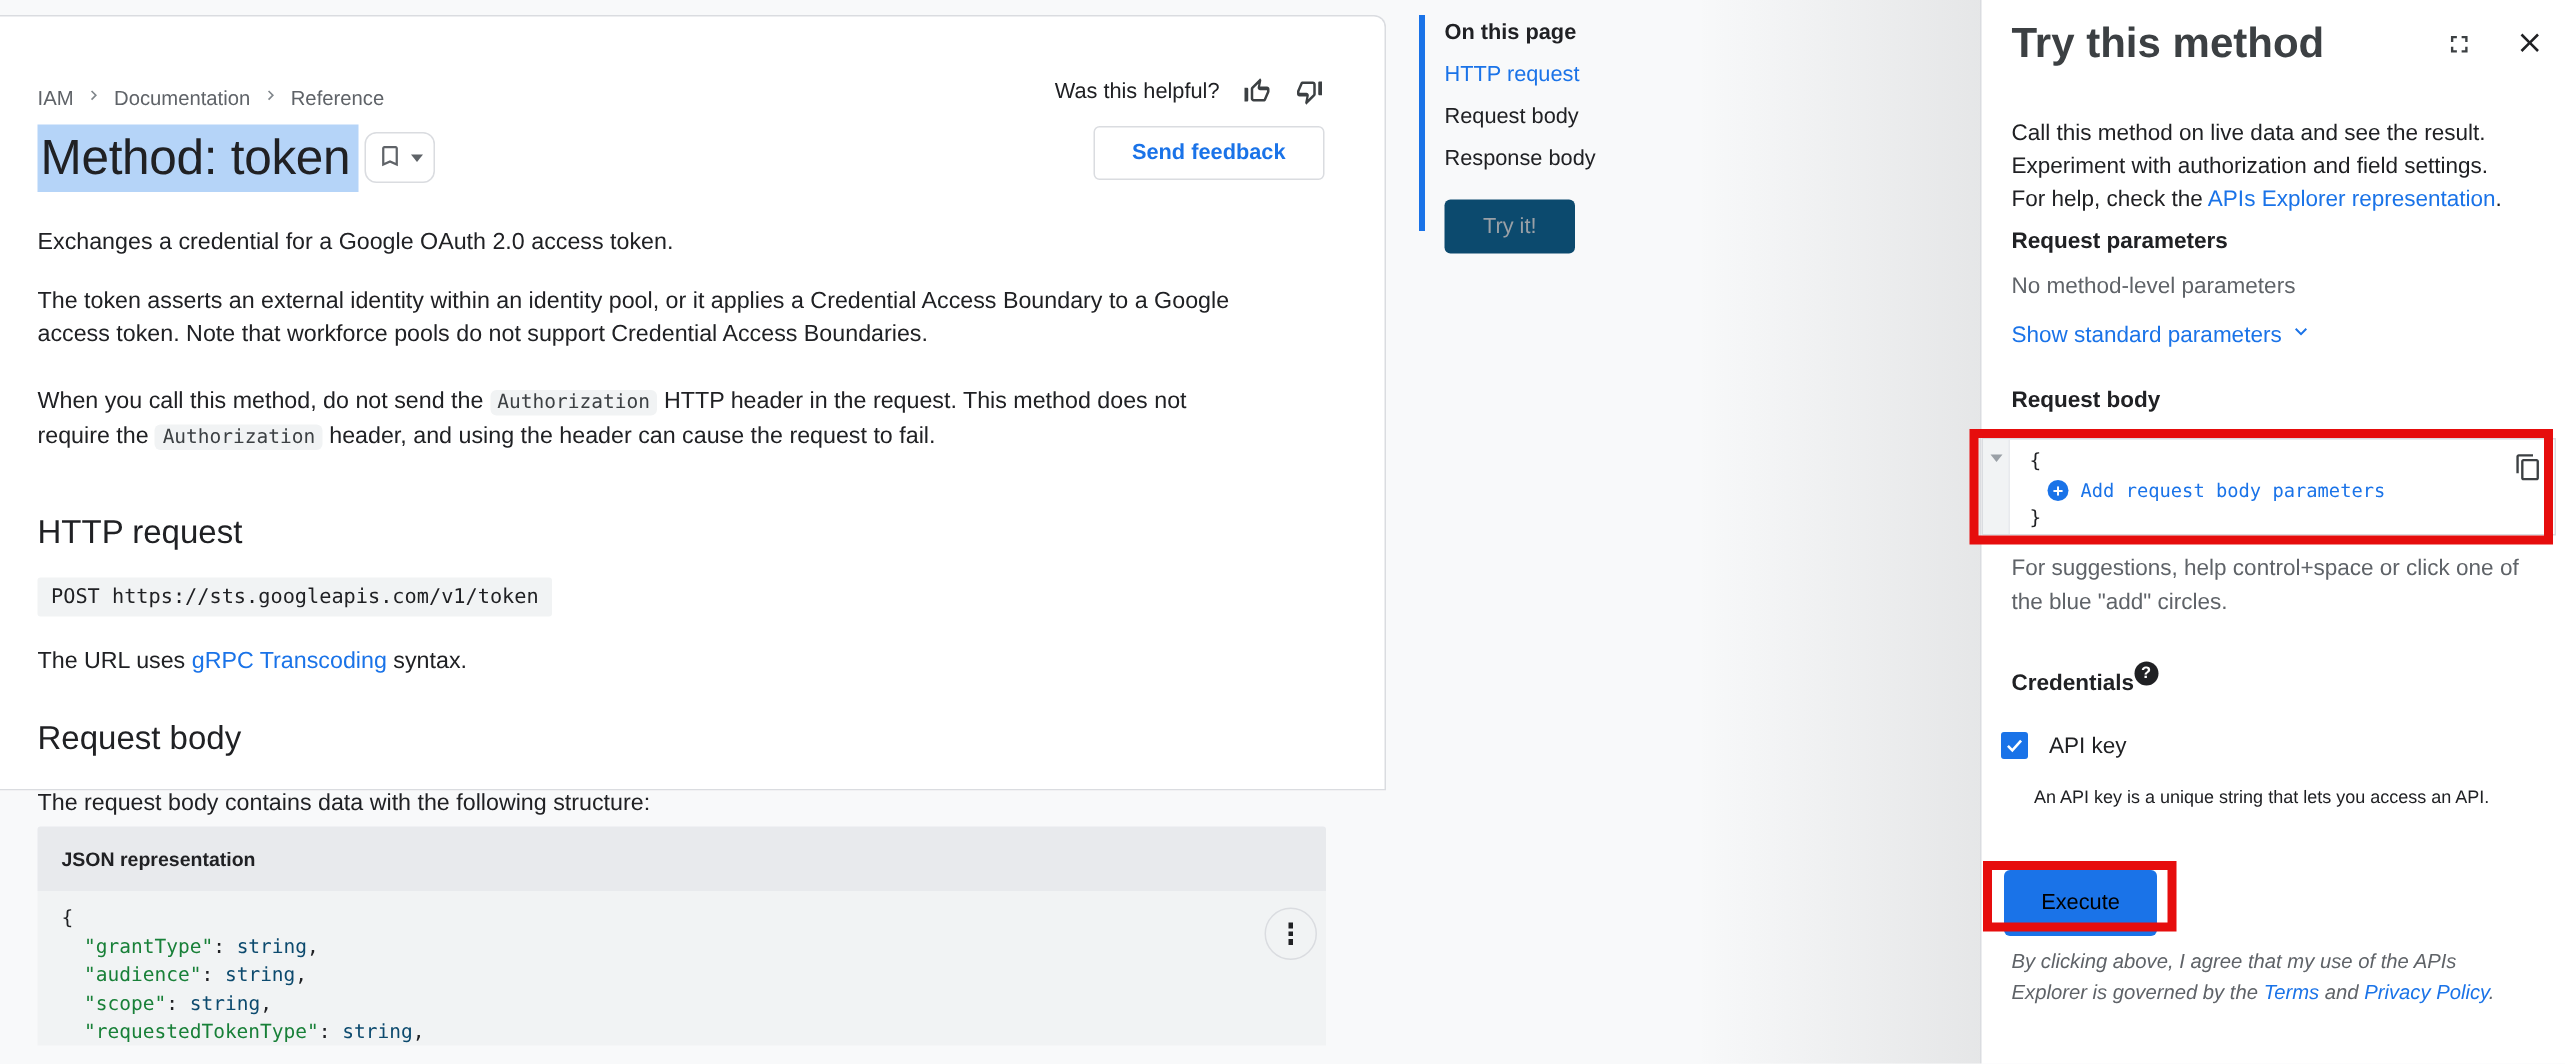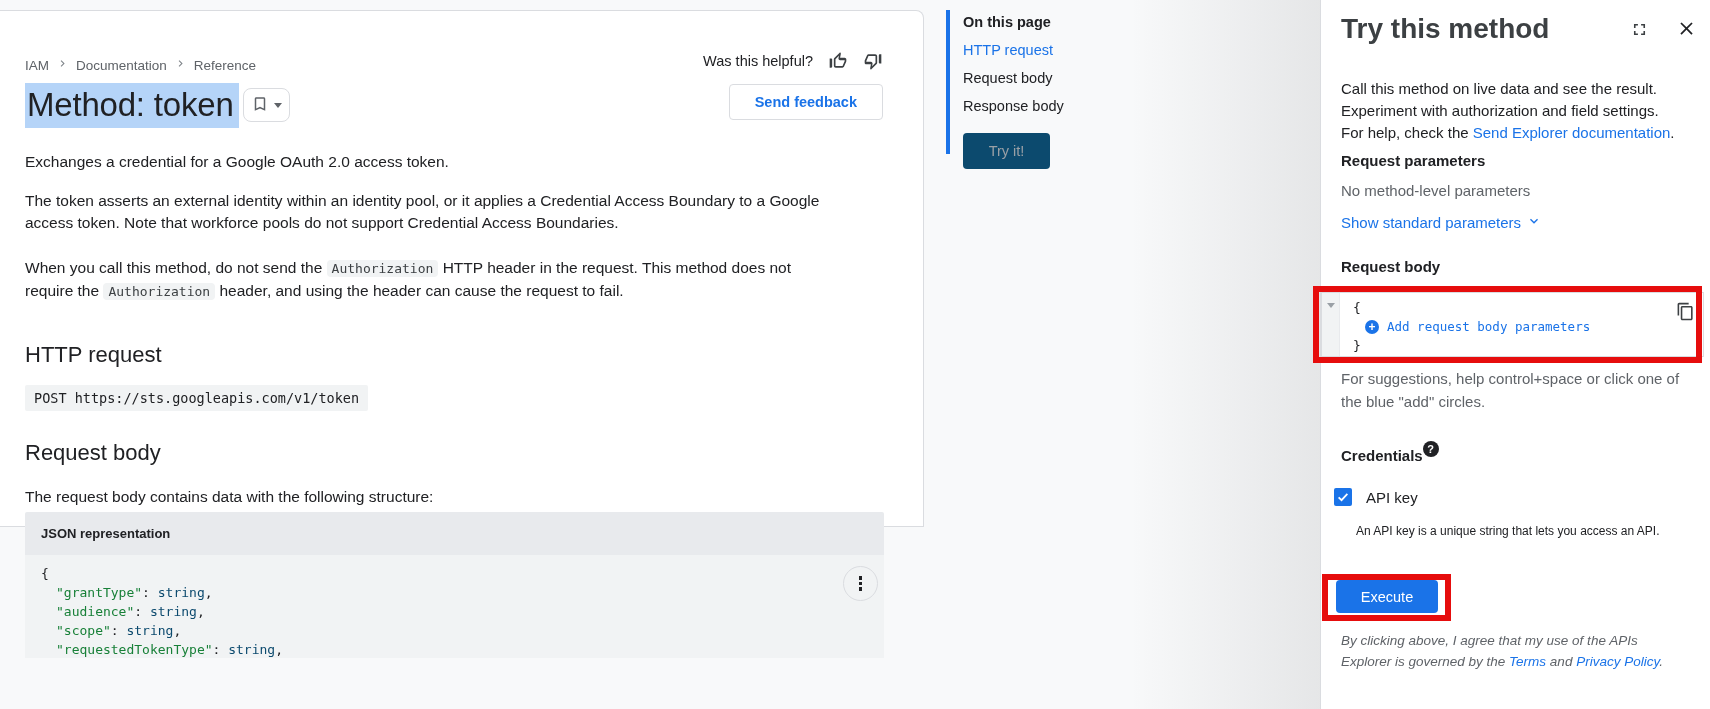--- a/index.html
+++ b/index.html
@@ -121,22 +121,22 @@
   .credentials-row { position: absolute; top: 447px; left: 20px; display: flex; align-items: flex-start; gap: 0; }
   .help-icon {
     width: 16px; height: 16px; border-radius: 50%; background: #202124; color: #fff;
     font-size: 11px; font-weight: 700; text-align: center; line-height: 16px; display: inline-block; margin-top: -6px; cursor: pointer;
   }
   .apikey-row { position: absolute; top: 488px; left: 13px; display: flex; align-items: center; gap: 14px; }
   .checkbox { width: 18px; height: 18px; border-radius: 2px; background: #1a73e8; display: flex; align-items: center; justify-content: center; cursor: pointer; }
   .apikey-label { font-size: 15px; color: #202124; }
   .apikey-desc { position: absolute; top: 524px; left: 35px; font-size: 12px; color: #202124; white-space: nowrap; }
   .execute-btn {
-    position: absolute; top: 580px; left: 15px; width: 102px; height: 33px;
-    background: #1a73e8; color: #ffffff; border: none; border-radius: 4px;
+    position: absolute; top: 580px; left: 15px; width: 102px; height: 44px;
+    background: #1a73e8; color: #000000; border: none; border-radius: 4px;
     font-family: inherit; font-size: 14.5px; font-weight: 500; cursor: pointer;
   }
   .legal { position: absolute; top: 630px; left: 20px; width: 340px; font-size: 13.5px; font-style: italic; line-height: 21px; color: #5f6368; }
   .legal a { color: #1a73e8; text-decoration: none; cursor: pointer; }
   
   .red-box { position: absolute; border: 6px solid #e60d0d; background: transparent; pointer-events: none; z-index: 50; }
   .red-editor { left: 1313px; top: 286px; width: 389px; height: 77px; }
   .red-execute { left: 1322px; top: 574px; width: 129px; height: 47px; }
 </style>
 </head>
@@ -187,20 +187,21 @@
       </div>
       <button class="send-btn">Send feedback</button>
     </div>
 
     <p class="body-text p1">Exchanges a credential for a Google OAuth 2.0 access token.</p>
     <p class="body-text p2">The token asserts an external identity within an identity pool, or it applies a Credential Access Boundary to a Google access token. Note that workforce pools do not support Credential Access Boundaries.</p>
     <p class="body-text p3"><span>When you call this method, do not send the </span><code class="inline-code">Authorization</code><span> HTTP header in the request. This method does not require the </span><code class="inline-code">Authorization</code><span> header, and using the header can cause the request to fail.</span></p>
 
     <h2 class="h2-http">HTTP request</h2>
     <div><span class="code-chip">POST https://sts.googleapis.com/v1/token</span></div>
+    <p class="url-note"><span>The URL uses </span><a class="blue-link">gRPC Transcoding</a><span> syntax.</span></p>
 
     <h2 class="h2-reqbody">Request body</h2>
     <p class="body-text rb-desc">The request body contains data with the following structure:</p>
 
     <div class="json-table">
       <div class="json-head">JSON representation</div>
       <div class="json-code">
         <div>{</div>
         <div class="json-line"><span class="jkey">"grantType"</span><span>: </span><span class="jval">string</span><span>,</span></div>
         <div class="json-line"><span class="jkey">"audience"</span><span>: </span><span class="jval">string</span><span>,</span></div>
@@ -237,21 +238,21 @@
             <path d="M7 14H5v5h5v-2H7v-3zm-2-4h2V7h3V5H5v5zm12 7h-3v2h5v-5h-2v3zM14 5v2h3v3h2V5h-5z"></path>
           </svg></span>
       </button>
     <button class="icon-btn close-btn">
         <span><svg width="21" height="21" viewBox="0 0 24 24" fill="#202124">
             <path d="M19 6.41L17.59 5 12 10.59 6.41 5 5 6.41 10.59 12 5 17.59 6.41 19 12 13.41 17.59 19 19 17.59 13.41 12z"></path>
           </svg></span>
       </button>
   </div>
 
-  <p class="panel-desc"><span>Call this method on live data and see the result. Experiment with authorization and field settings. For help, check the </span><a class="blue-link">Send Explorer documentation</a><span>.</span></p>
+  <p class="panel-desc"><span>Call this method on live data and see the result. Experiment with authorization and field settings. For help, check the </span><a class="blue-link">APIs Explorer representation</a><span>.</span></p>
 
   <div class="section-label req-params-label">Request parameters</div>
   <div class="no-params">No method-level parameters</div>
   <a class="show-std">
     <span>Show standard parameters</span>
     <span><svg width="16" height="16" viewBox="0 0 24 24" fill="#1a73e8">
           <path d="M7.41 8.59L12 13.17l4.59-4.58L18 10l-6 6-6-6 1.41-1.41z"></path>
         </svg></span>
   </a>
 

